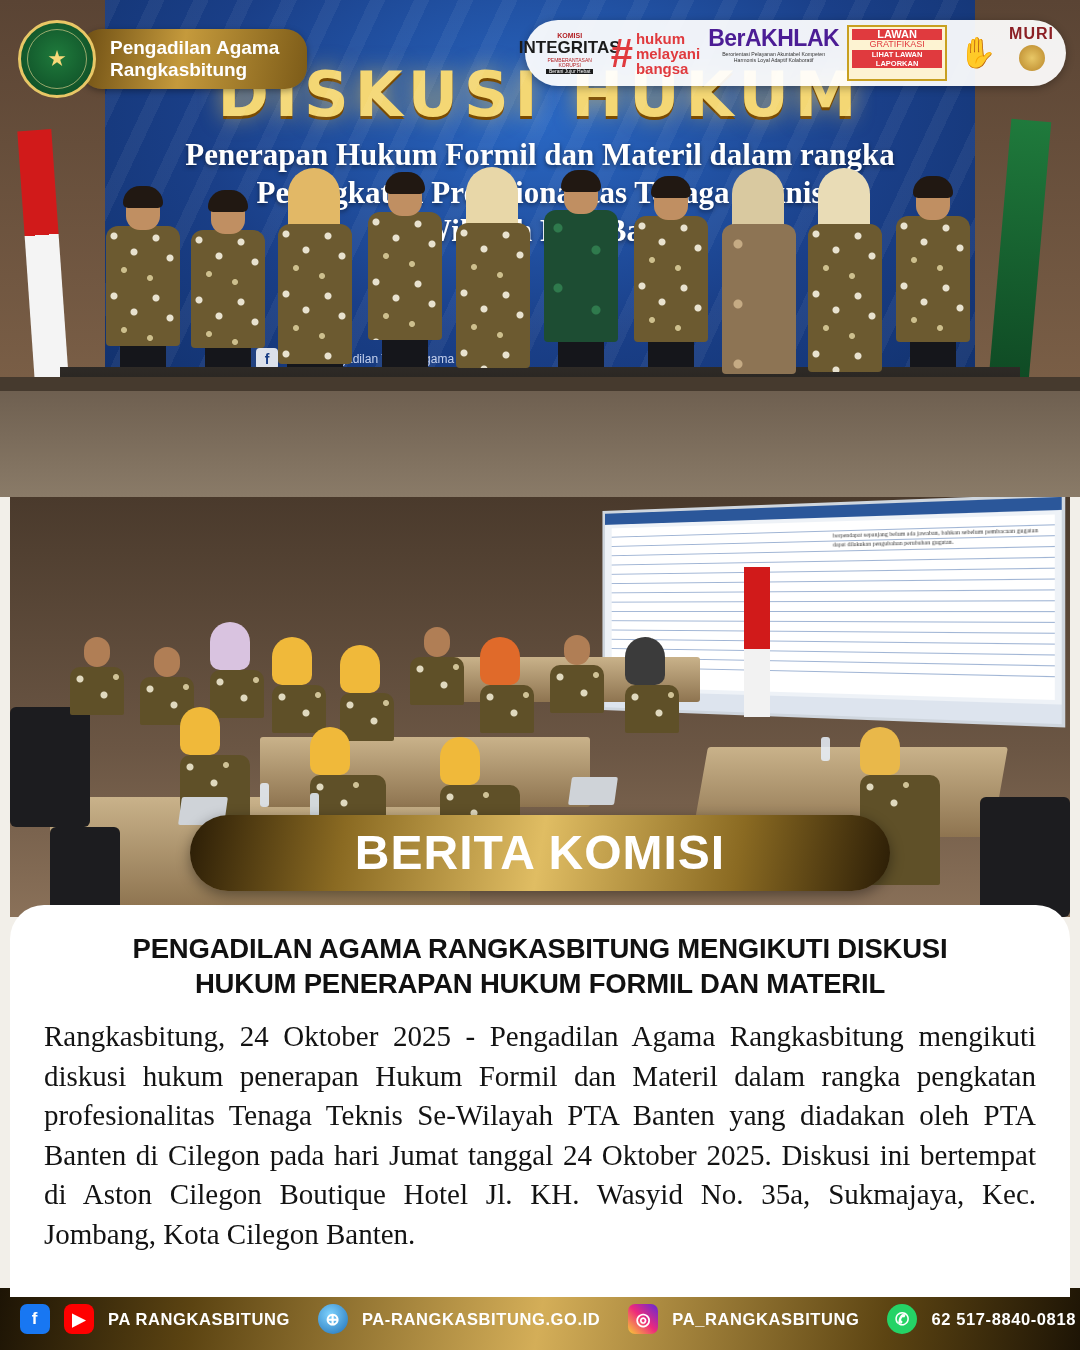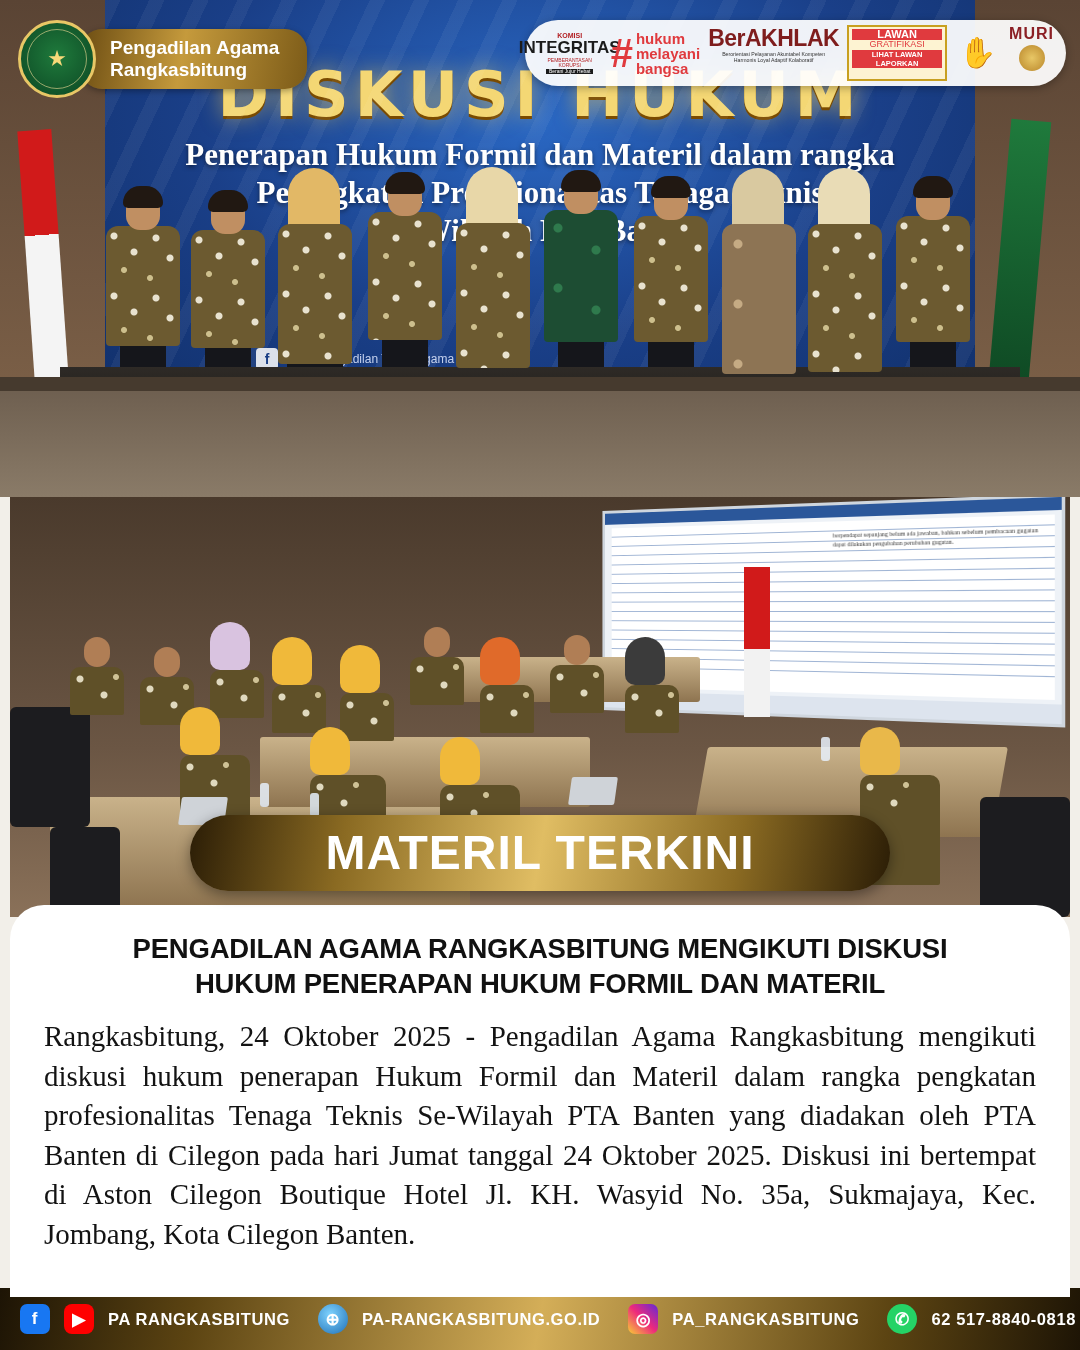--- a/index.html
+++ b/index.html
@@ -132,21 +132,21 @@
   .ls-kpk .k-top { font-weight: bold; color: #b32024; font-size: 7px; }
   .ls-kpk .k-mid { font-size: 17px; font-weight: bold; color: #1b1b1b; }
   .ls-kpk .k-bot { background: #1b1b1b; color: #fff; padding: 0 3px; font-size: 5px; }
   .ls-bangga { display: flex; align-items: center; gap: 3px; }
   .ls-bangga .hash { font-size: 40px; font-weight: bold; color: #e03a3e; line-height: .9; }
   .ls-bangga .w { font-size: 15px; font-weight: bold; line-height: 1.0; }
   .ls-bangga .w .l1 { color: #e03a3e; }
   .ls-bangga .w .l2 { color: #e03a3e; }
   .ls-bangga .w .l3 { color: #e03a3e; }
   .ls-berakhlak { text-align: center; }
-  .ls-berakhlak .t { font-size: 23px; font-weight: bold; color: #7f1d1d; letter-spacing: -.5px; }
+  .ls-berakhlak .t { font-size: 23px; font-weight: bold; color: #4c1d95; letter-spacing: -.5px; }
   .ls-berakhlak .s { font-size: 5.2px; color: #333; line-height: 1.15; }
   .ls-stop { width: 100px; border: 2px solid #c8a020; background: #fdf3d2; text-align: center; padding: 2px 3px; }
   .ls-stop .a { background: #e03a3e; color: #fff; font-size: 11px; font-weight: bold; line-height: 1; }
   .ls-stop .b { color: #e03a3e; font-size: 9px; font-weight: normal; line-height: 1.1; }
   .ls-stop .c { background: #e03a3e; color: #fff; font-size: 7.5px; font-weight: bold; }
   .ls-hand { width: 46px; text-align: center; }
   .ls-hand .palm { font-size: 30px; color: #e03a3e; line-height: 1; }
   .ls-muri { text-align: center; }
   .ls-muri .m { font-size: 16px; font-weight: bold; color: #8b1f24; letter-spacing: 1px; }
   .ls-muri .seal { width: 26px; height: 26px; border-radius: 50%; background: radial-gradient(circle, #e8c766, #b9862a); margin: 2px auto 0; }
@@ -478,21 +478,21 @@
     <div class="pb-bat" style="width:80px;height:110px;"></div>
   </div>
 
   <div class="pb-laptop" style="left:560px;top:280px;"></div>
   <div class="pb-laptop" style="left:170px;top:300px;"></div>
   <div class="pb-bottle" style="left:250px;top:286px;"></div>
   <div class="pb-bottle" style="left:300px;top:296px;"></div>
   <div class="pb-bottle" style="right:240px;top:240px;"></div>
 </div>
 
-<div class="berita-pill">MATERIL TERKINI</div>
+<div class="berita-pill">BERITA KOMISI</div>
 
 <div class="article">
   <div class="art-title">
     <div>PENGADILAN AGAMA RANGKASBITUNG MENGIKUTI DISKUSI</div>
     <div>HUKUM PENERAPAN HUKUM FORMIL DAN MATERIL</div>
   </div>
   <div class="art-body">Rangkasbitung, 24 Oktober 2025 - Pengadilan Agama Rangkasbitung mengikuti diskusi hukum penerapan Hukum Formil dan Materil dalam rangka pengkatan profesionalitas Tenaga Teknis Se-Wilayah PTA Banten yang diadakan oleh PTA Banten di Cilegon pada hari Jumat tanggal 24 Oktober 2025. Diskusi ini bertempat di Aston Cilegon Boutique Hotel Jl. KH. Wasyid No. 35a, Sukmajaya, Kec. Jombang, Kota Cilegon Banten.</div>
 </div>
 
 <div class="footer">

